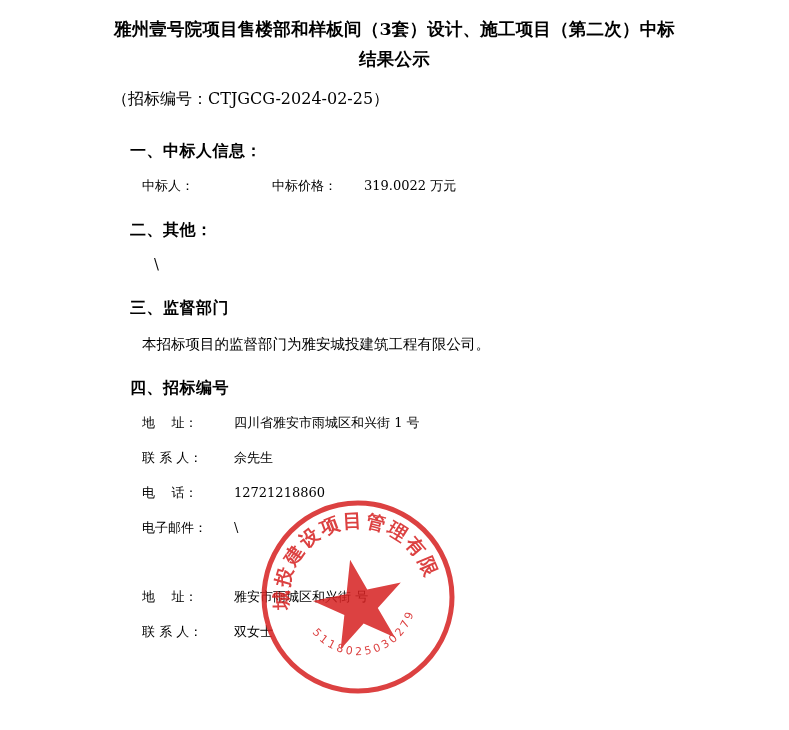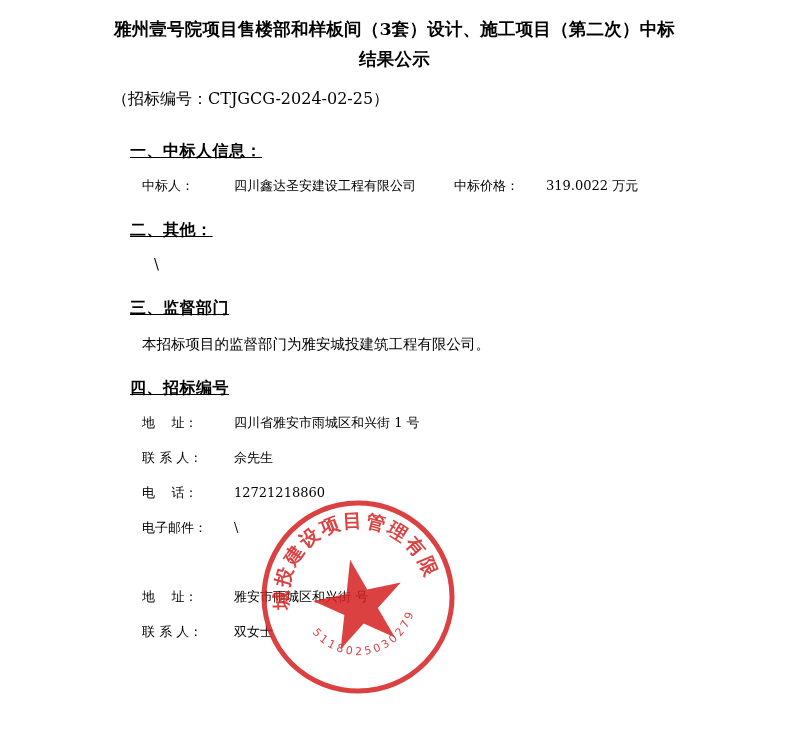--- a/index.html
+++ b/index.html
@@ -41,21 +41,20 @@
   .body-block {
     padding: 0 70px 0 112px;
   }
   .section-heading {
     font-size: 16px;
     font-weight: bold;
     line-height: 22px;
     margin: 0;
     padding: 28px 0 0 18px;
     letter-spacing: 0.5px;
-    text-decoration: underline;
   }
   .section-heading.tight {
     padding-top: 22px;
   }
   .para {
     font-size: 14.5px;
     line-height: 22px;
     margin: 0;
     padding: 14px 0 0 30px;
     text-align: justify;
@@ -105,21 +104,20 @@
 
   <h1 class="doc-title">雅州壹号院项目售楼部和样板间（3套）设计、施工项目（第二次）中标结果公示</h1>
 
   <div class="doc-subtitle">（招标编号：CTJGCG-2024-02-25）</div>
 
   <div class="body-block">
 
     <div class="section-heading">一、中标人信息：</div>
     <div class="kv-row">
       <span class="kv-label">中标人：</span>
-      <span class="kv-value">四川鑫达圣安建设工程有限公司</span>
       <span class="inline-gap"></span>
       <span class="kv-label">中标价格：</span>
       <span class="kv-value">319.0022 万元</span>
     </div>
 
     <div class="section-heading tight">二、其他：</div>
     <div class="para backslash">\</div>
 
     <div class="section-heading tight">三、监督部门</div>
     <div class="para">本招标项目的监督部门为雅安城投建筑工程有限公司。</div>

